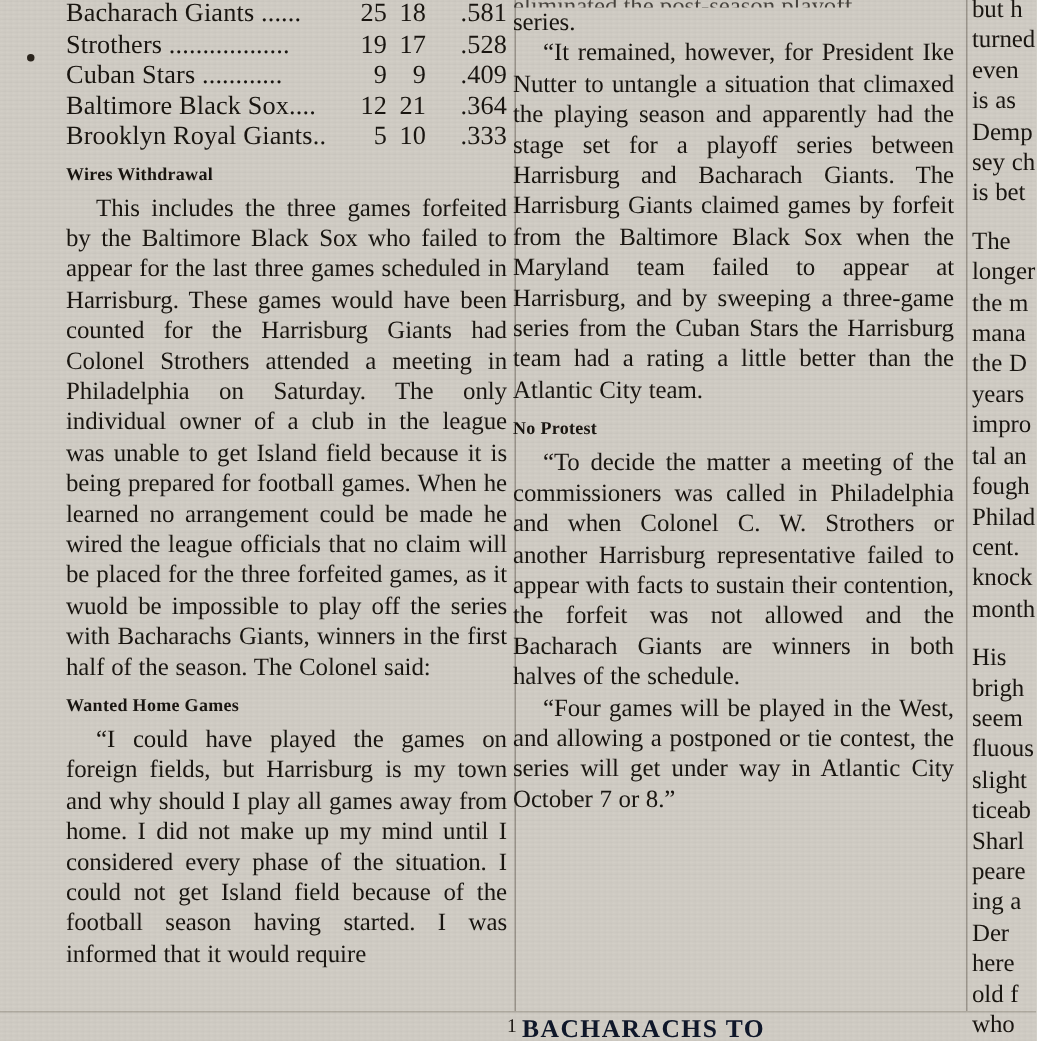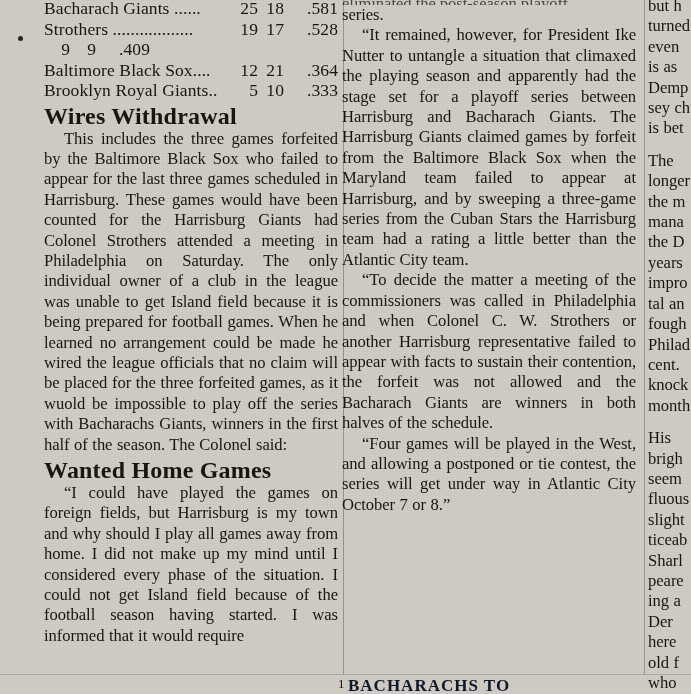--- a/index.html
+++ b/index.html
@@ -60,21 +60,21 @@
   .std-nums {
     display: flex;
     gap: 0;
   }
   .std-nums span { display: inline-block; text-align: right; }
   .std-w { width: 26px; }
   .std-l { width: 26px; }
   .std-p { width: 54px; }
 
   .subhead {
-    font-size: 24px;
+    font-size: 12px;
     font-weight: bold;
     line-height: 23px;
     margin: 4px 0 1px 0;
     letter-spacing: .2px;
   }
   p.body {
     margin: 0;
     font-size: 16.6px;
     line-height: 20.4px;
     text-align: justify;
@@ -166,20 +166,21 @@
       </div>
       <div class="std-row">
         <span class="std-team">Strothers ..................</span>
         <span class="std-nums">
           <span class="std-w">19</span>
           <span class="std-l">17</span>
           <span class="std-p">.528</span>
         </span>
       </div>
       <div class="std-row">
+        <span class="std-team">Cuban Stars ............</span>
         <span class="std-nums">
           <span class="std-w">9</span>
           <span class="std-l">9</span>
           <span class="std-p">.409</span>
         </span>
       </div>
       <div class="std-row">
         <span class="std-team">Baltimore Black Sox....</span>
         <span class="std-nums">
           <span class="std-w">12</span>
@@ -205,20 +206,21 @@
   </div>
 
   <div class="col" id="col-mid">
     <div class="clip-top" style="margin-top:-6px;">
       <span class="faded">eliminated  the  post-season  playoff</span>
       <div>series.</div>
     </div>
 
     <p class="body">“It remained, however, for President Ike Nutter to untangle a situation that climaxed the playing season and apparently had the stage set for a playoff series between Harrisburg and Bacharach Giants. The Harrisburg Giants claimed games by forfeit from the Baltimore Black Sox when the Maryland team failed to appear at Harrisburg, and by sweeping a three-game series from the Cuban Stars the Harrisburg team had a rating a little better than the Atlantic City team.</p>
 
+    <h2 class="subhead">No Protest</h2>
     <p class="body">“To decide the matter a meeting of the commissioners was called in Philadelphia and when Colonel C. W. Strothers or another Harrisburg representative failed to appear with facts to sustain their contention, the forfeit was not allowed and the Bacharach Giants are winners in both halves of the schedule.</p>
     <p class="body">“Four games will be played in the West, and allowing a postponed or tie contest, the series will get under way in Atlantic City October 7 or 8.”</p>
   </div>
 
   <div class="col" id="col-right">
     <div style="margin-top:-4px;">
       <p class="body">but h</p>
       <p class="body">turned</p>
       <p class="body">even</p>
       <p class="body">is as</p>

